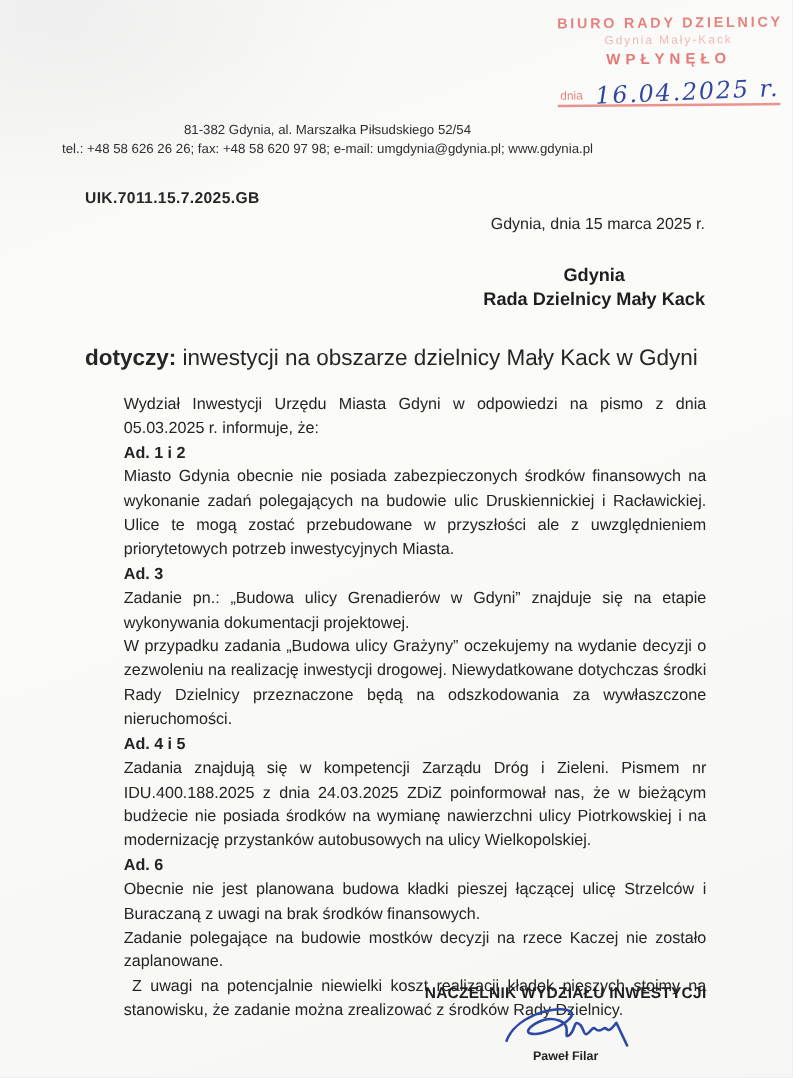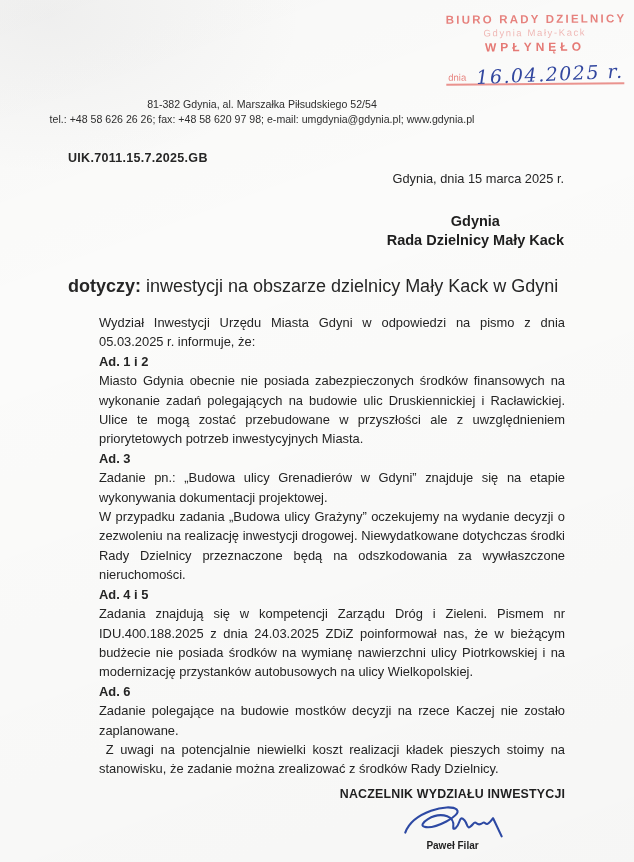--- a/index.html
+++ b/index.html
@@ -106,20 +106,21 @@
   <div class="letter-body" id="letter-body">
       <div class="para">Wydział Inwestycji Urzędu Miasta Gdyni w odpowiedzi na pismo z dnia 05.03.2025 r. informuje, że:</div>
       <div class="ad-heading">Ad. 1 i 2</div>
       <div class="para">Miasto Gdynia obecnie nie posiada zabezpieczonych środków finansowych na wykonanie zadań polegających na budowie ulic Druskiennickiej i Racławickiej. Ulice te mogą zostać przebudowane w przyszłości ale z uwzględnieniem priorytetowych potrzeb inwestycyjnych Miasta.</div>
       <div class="ad-heading">Ad. 3</div>
       <div class="para">Zadanie pn.: „Budowa ulicy Grenadierów w Gdyni” znajduje się na etapie wykonywania dokumentacji projektowej.</div>
       <div class="para">W przypadku zadania „Budowa ulicy Grażyny” oczekujemy na wydanie decyzji o zezwoleniu na realizację inwestycji drogowej. Niewydatkowane dotychczas środki Rady Dzielnicy przeznaczone będą na odszkodowania za wywłaszczone nieruchomości.</div>
       <div class="ad-heading">Ad. 4 i 5</div>
       <div class="para">Zadania znajdują się w kompetencji Zarządu Dróg i Zieleni. Pismem nr IDU.400.188.2025 z dnia 24.03.2025 ZDiZ poinformował nas, że w bieżącym budżecie nie posiada środków na wymianę nawierzchni ulicy Piotrkowskiej i na modernizację przystanków autobusowych na ulicy Wielkopolskiej.</div>
       <div class="ad-heading">Ad. 6</div>
+      <div class="para">Obecnie nie jest planowana budowa kładki pieszej łączącej ulicę Strzelców i Buraczaną z uwagi na brak środków finansowych.</div>
       <div class="para">Zadanie polegające na budowie mostków decyzji na rzece Kaczej nie zostało zaplanowane.</div>
       <div class="para"> Z uwagi na potencjalnie niewielki koszt realizacji kładek pieszych stoimy na stanowisku, że zadanie można zrealizować z środków Rady Dzielnicy.</div>
     </div>
 
   <div class="signature">
     <div class="sig-title">NACZELNIK WYDZIAŁU INWESTYCJI</div>
     <svg class="sig-scribble" viewBox="0 0 132 44" aria-hidden="true">
       <path d="M16,32 C24,10 62,1 70,8 C76,14 46,29 36,26 C28,24 46,10 60,15 C72,19 62,32 69,27 C74,23 72,13 78,19 C82,24 80,31 87,23 C91,18 90,27 97,22 C101,19 99,29 108,17 L117,36" fill="none" stroke="#2d49a3" stroke-width="2.2" stroke-linecap="round" stroke-linejoin="round"></path>
     </svg>
     <div class="sig-name">Paweł Filar</div>

